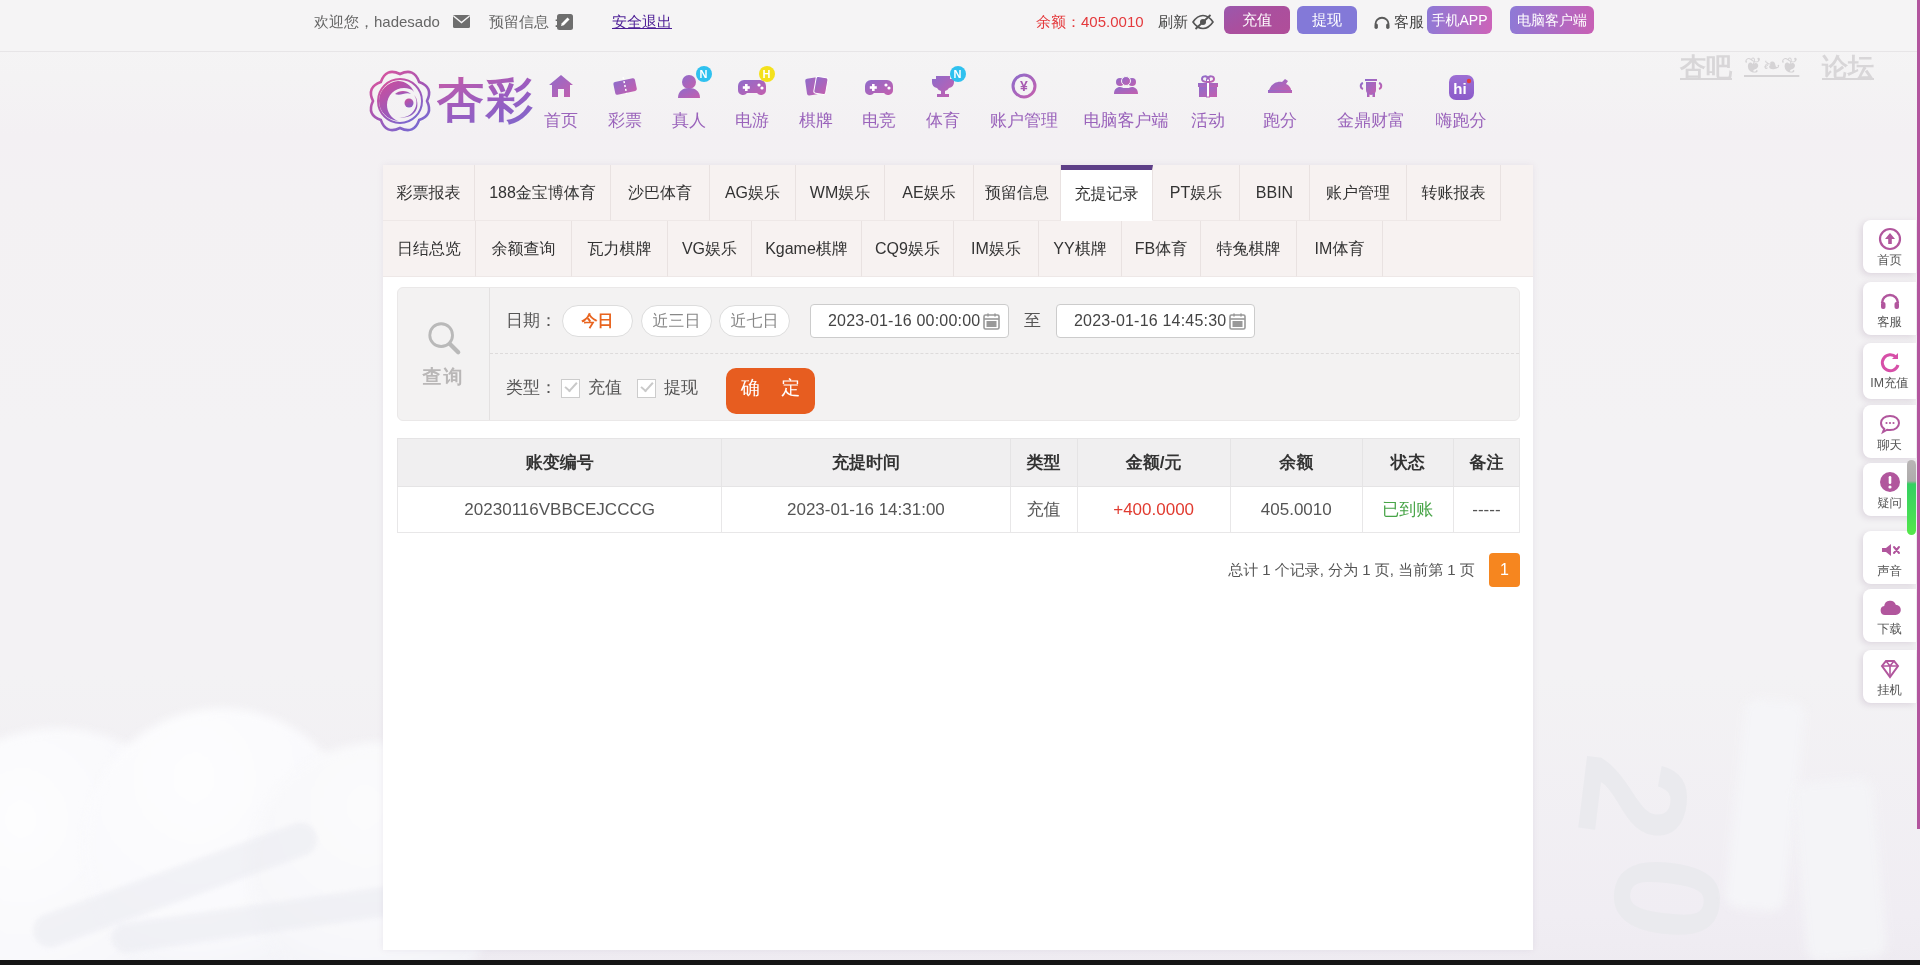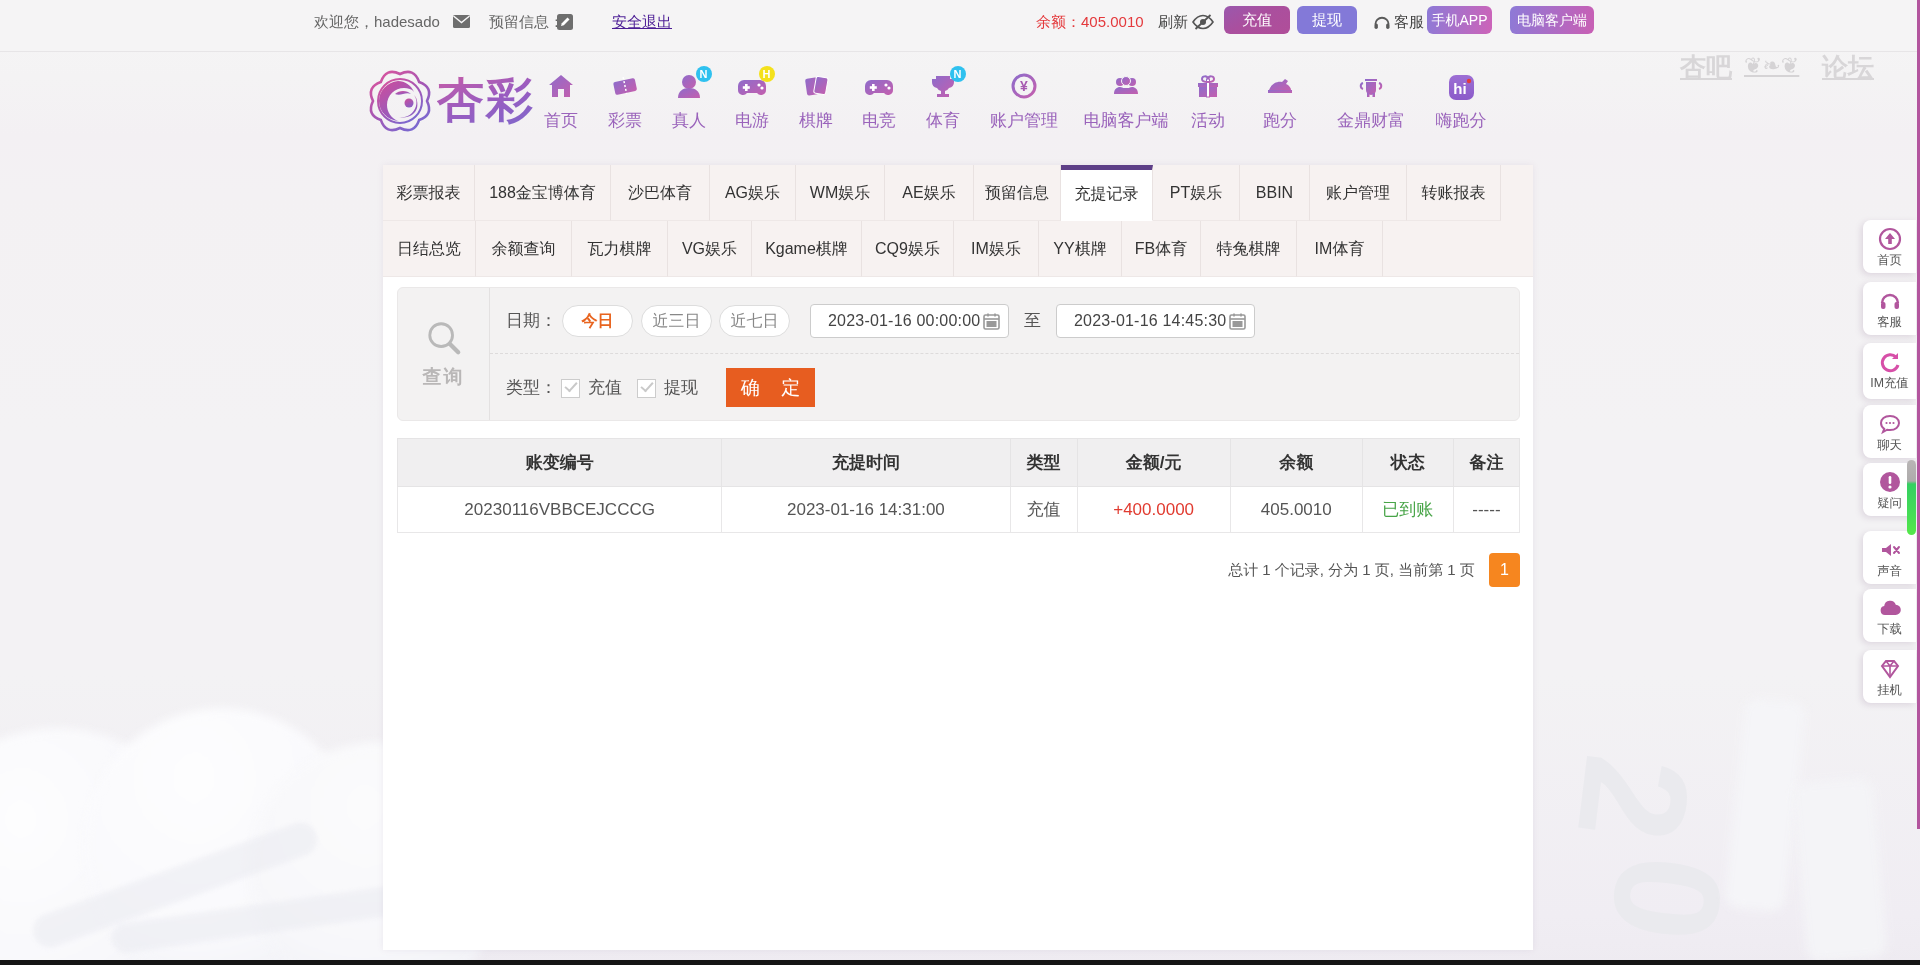--- a/index.html
+++ b/index.html
@@ -49,21 +49,21 @@
 .frow2{top:67px}
 .flabel{position:absolute;left:16px;top:0;height:66px;line-height:66px;font-size:17px;color:#555}
 .pill{position:absolute;top:17px;height:32px;line-height:30px;background:#fff;border:1px solid #ddd;border-radius:16px;text-align:center;font-size:16px;color:#888}
 .pill.on{color:#e8641f;font-weight:bold}
 .dinput{position:absolute;top:16px;height:34px;line-height:32px;background:#fff;border:1px solid #ccc;border-radius:4px;font-size:16px;color:#444;padding-left:17px;letter-spacing:.2px}
 .calico{position:absolute;top:8px;right:8px;width:17px;height:17px}
 .zhi{position:absolute;top:0;height:66px;line-height:66px;font-size:17px;color:#555}
 .cbx{position:absolute;top:24px;width:19px;height:19px;background:#fff;border:1px solid #ccc}
 .cbx:after{content:"";position:absolute;left:3px;top:2px;width:10px;height:5px;border-left:2px solid #c9c9c9;border-bottom:2px solid #c9c9c9;transform:rotate(-48deg)}
 .cbl{position:absolute;top:0;height:66px;line-height:66px;font-size:17px;color:#555}
-.okbtn{position:absolute;left:236px;top:13px;width:89px;height:39px;background:#e75d20;border-radius:0;color:#fff;font-size:19px;text-align:center;line-height:39px;letter-spacing:8px;text-indent:8px}
+.okbtn{position:absolute;left:236px;top:13px;width:89px;height:46px;background:#e75d20;border-radius:10px;color:#fff;font-size:19px;text-align:center;line-height:39px;letter-spacing:8px;text-indent:8px}
 
 .tbl{position:absolute;left:14px;top:273px;width:1123px;border-collapse:collapse}
 .tbl th{background:#f0eff0;border:1px solid #e5e4e5;height:48px;font-size:17px;color:#333;font-weight:bold}
 .tbl td{background:#fff;border:1px solid #e8e7e8;height:46px;font-size:17px;color:#555;text-align:center}
 .tbl td.red{color:#e13b30}
 .tbl td.green{color:#47a447}
 
 .pgn{position:absolute;right:13px;top:388px;height:34px;line-height:34px;font-size:15px;color:#555}
 .pgn .pbox{display:inline-block;width:31px;height:34px;line-height:34px;background:#f6861f;color:#fff;border-radius:4px;text-align:center;font-size:16px;vertical-align:top;margin-left:10px}
 .scard{position:absolute;left:0;width:53px;height:53px;background:#fff;border-radius:8px 0 0 8px;box-shadow:-2px 2px 6px rgba(120,90,130,.18);text-align:center;color:#555;font-size:13px}

